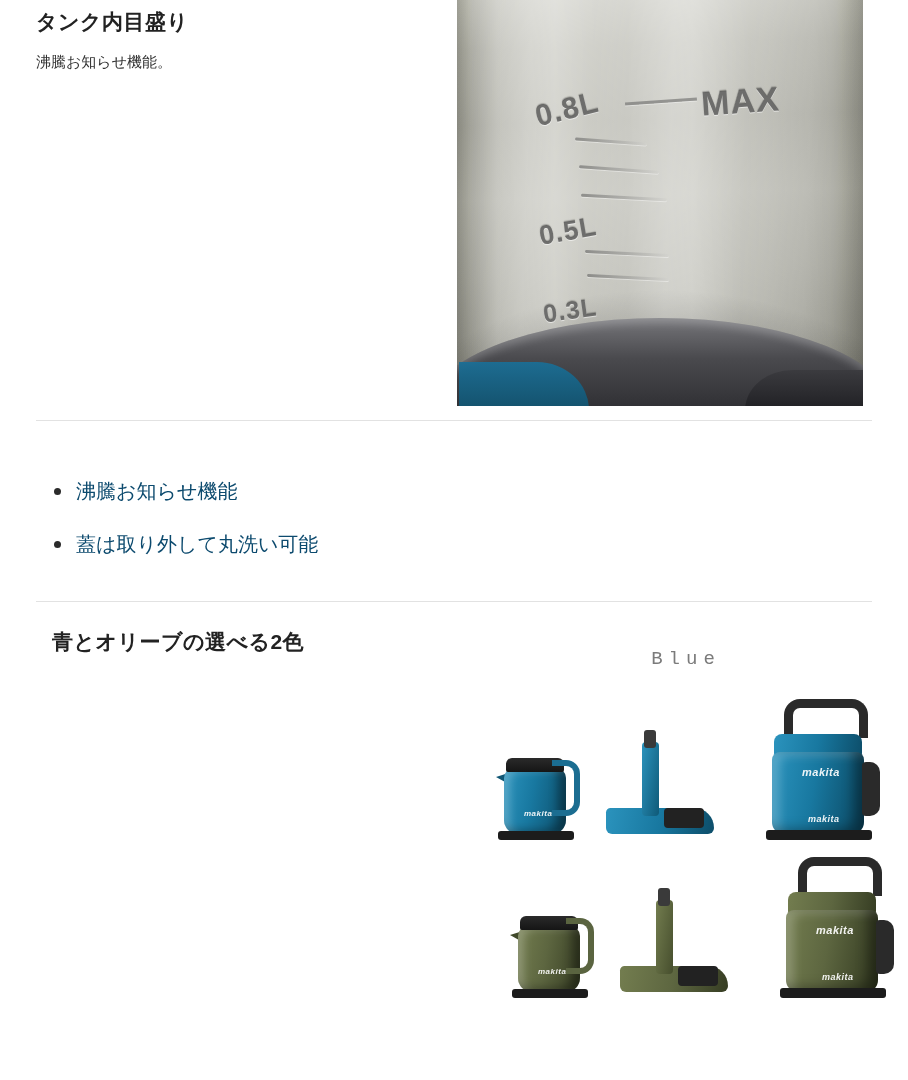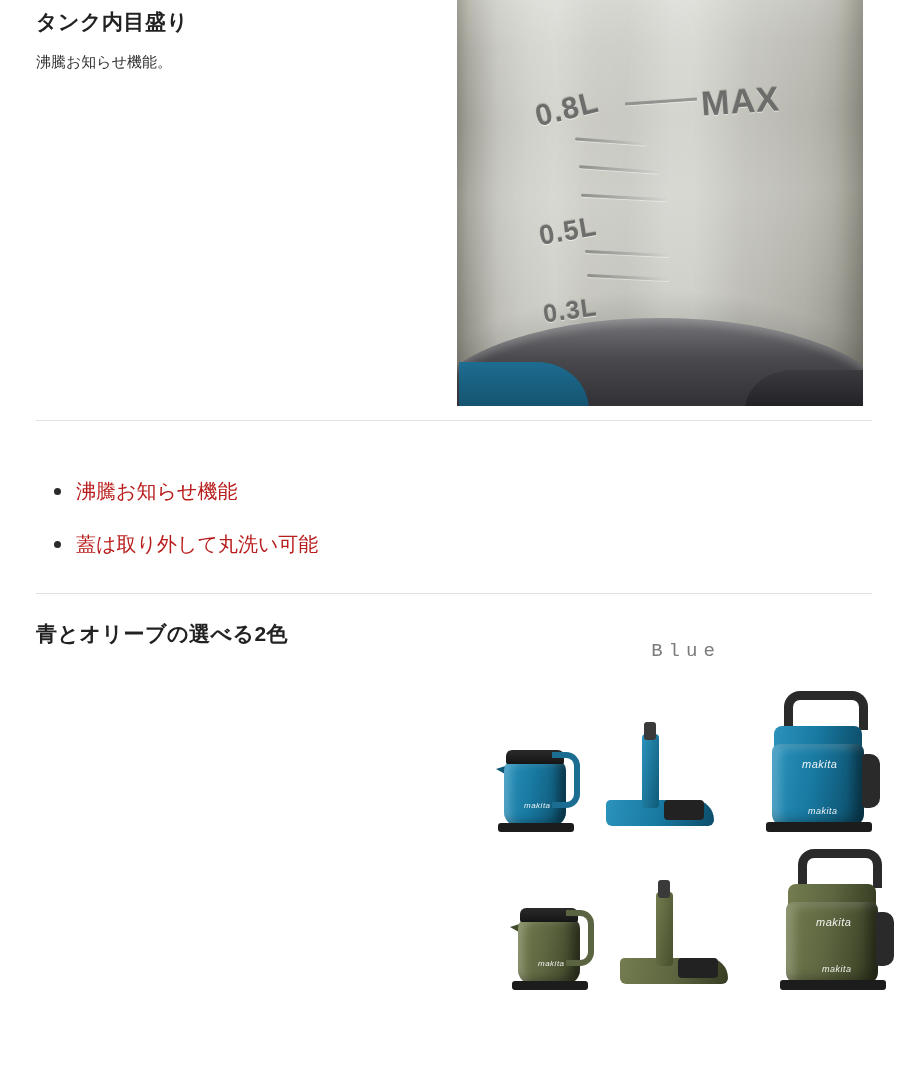--- a/index.html
+++ b/index.html
@@ -150,39 +150,39 @@
     padding: 30px 36px 26px 36px;
   }
   .feature-list {
     list-style: none;
     margin: 26px 0 0 0;
     padding: 0;
   }
   .feature-list li {
     position: relative;
     font-size: 20px;
-    color: #b91c1c;
+    color: #0c4a6e;
     line-height: 1.45;
     margin: 0 0 24px 0;
     padding-left: 40px;
   }
-  .feature-list li:last-child { margin-bottom: 8px; }
+  .feature-list li:last-child { margin-bottom: 16px; }
   .bullet {
     position: absolute;
     left: 18px;
     top: 11px;
     width: 7px;
     height: 7px;
     border-radius: 50%;
     background: #2b2b2b;
   }
 
   
   .sec3 {
-    padding: 26px 36px 0 36px;
+    padding: 26px 36px 0 52px;
     position: relative;
     height: 400px;
     box-sizing: border-box;
   }
   .color-stage {
     position: absolute;
     left: 470px;
     top: 46px;
     width: 400px;
     height: 350px;
@@ -321,21 +321,21 @@
     position: absolute;
     left: 6px; bottom: -6px;
     width: 106px; height: 10px;
     border-radius: 3px;
     background: #1c1c1c;
   }
   .logo {
     position: absolute;
     font-size: 8px;
     font-style: italic;
-    font-weight: normal;
+    font-weight: bold;
     color: #ffffff;
     letter-spacing: 0.5px;
     opacity: 0.92;
   }
   .logo-sm { left: 20px; bottom: 16px; }
   .logo-bg1 { left: 30px; bottom: 56px; font-size: 11px; }
   .logo-bg2 { left: 36px; bottom: 10px; font-size: 9px; }
 </style>
 </head>
 <body>

